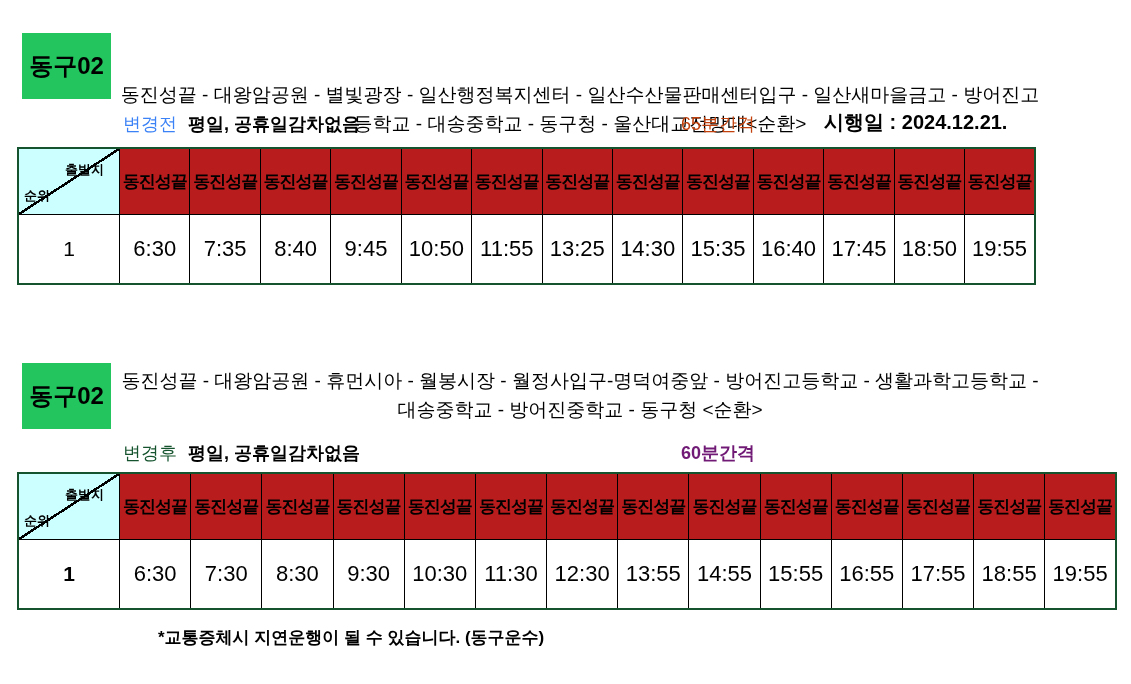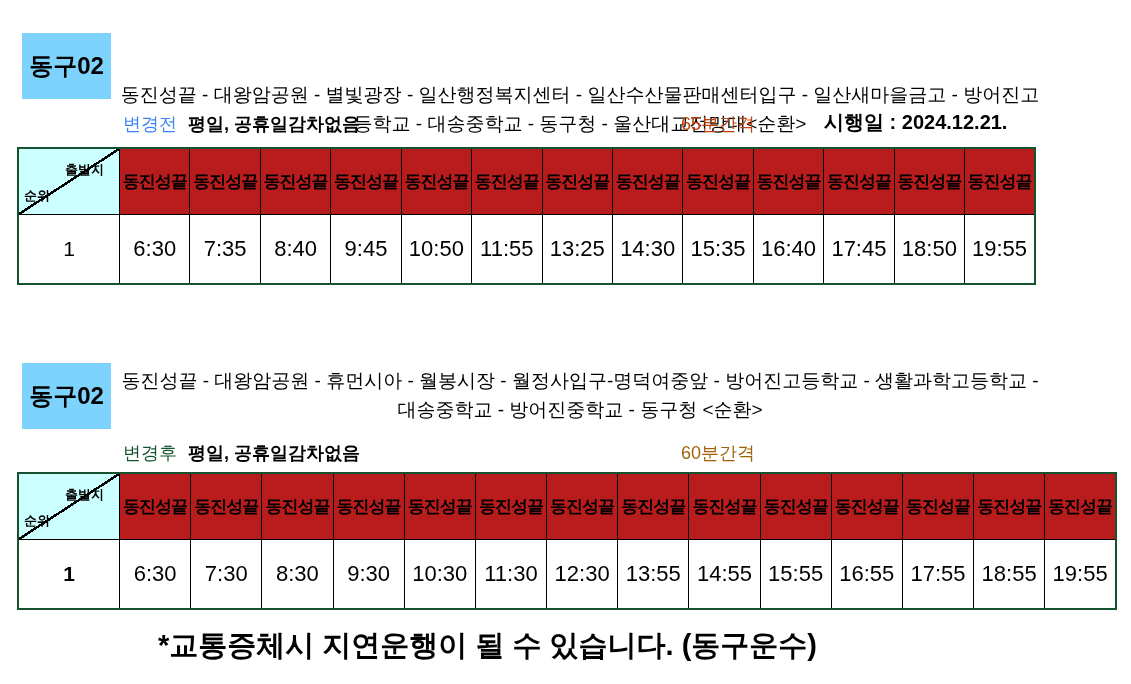--- a/index.html
+++ b/index.html
@@ -3,21 +3,21 @@
 <meta charset="utf-8">
 <style>
   html,body{margin:0;padding:0;}
   body{
     width:1131px;height:684px;background:#ffffff;
     font-family:"Liberation Sans","DejaVu Sans",sans-serif;color:#000;
   }
   .page{position:relative;width:1131px;height:684px;background:#fff;overflow:hidden;}
 
   .route-badge{
-    position:absolute;left:22px;width:89px;height:66px;background:#7dd3fc;
+    position:absolute;left:22px;width:89px;height:66px;background:#22c55e;
     display:flex;align-items:center;justify-content:center;
     font-size:24px;font-weight:bold;
   }
   .badge-1{top:33px;}
   .badge-2{top:363px;}
 
   .route-desc{
     position:absolute;left:120px;width:920px;text-align:center;
     font-size:19px;line-height:29px;word-break:break-all;
   }
@@ -54,21 +54,21 @@
       #000 calc(50% + 1.2px),transparent calc(50% + 1.2px));
   }
   .corner-top{position:absolute;top:12px;right:15px;font-size:13px;font-weight:bold;}
   .corner-bottom{position:absolute;bottom:9px;left:5px;font-size:13px;font-weight:bold;}
   .stop-th{background:#b91c1c;font-size:17px;font-weight:bold;letter-spacing:-1px;}
   .time-td{font-size:22px;font-weight:normal;}
   .rank-td{font-size:21px;font-weight:normal;}
   .t2 .rank-td{font-weight:bold;}
 
   .footer-note{
-    position:absolute;left:158px;top:626px;font-size:29px;font-weight:bold;white-space:nowrap;
+    position:absolute;left:158px;top:626px;font-size:17px;font-weight:bold;white-space:nowrap;
   }
 </style>
 </head>
 <body>
 
 <div class="page">
 
   <div class="route-badge badge-1">
     <span>동구02</span>
   </div>
@@ -121,21 +121,21 @@
     </tbody>
   </table>
 
   <div class="route-badge badge-2">
     <span>동구02</span>
   </div>
   <div class="route-desc desc-2">동진성끝 - 대왕암공원 - 휴먼시아 - 월봉시장 - 월정사입구-명덕여중앞 - 방어진고등학교 - 생활과학고등학교 - 대송중학교 - 방어진중학교 - 동구청 &lt;순환&gt;</div>
 
   <span class="info-label label-2" style="color: #14532d;">변경후</span>
   <span class="info-note note-2">평일, 공휴일감차없음</span>
-  <span class="info-int int-2" style="color: #a16207;">60분간격</span>
+  <span class="info-int int-2" style="color: #701a75; font-weight: bold;">60분간격</span>
 
   <table class="timetable t2">
     <thead>
       <tr>
         <th class="corner-cell">
           <span class="corner-top">출발지</span>
           <span class="corner-bottom">순위</span>
         </th>
       <th class="stop-th">동진성끝</th>
           <th class="stop-th">동진성끝</th>

